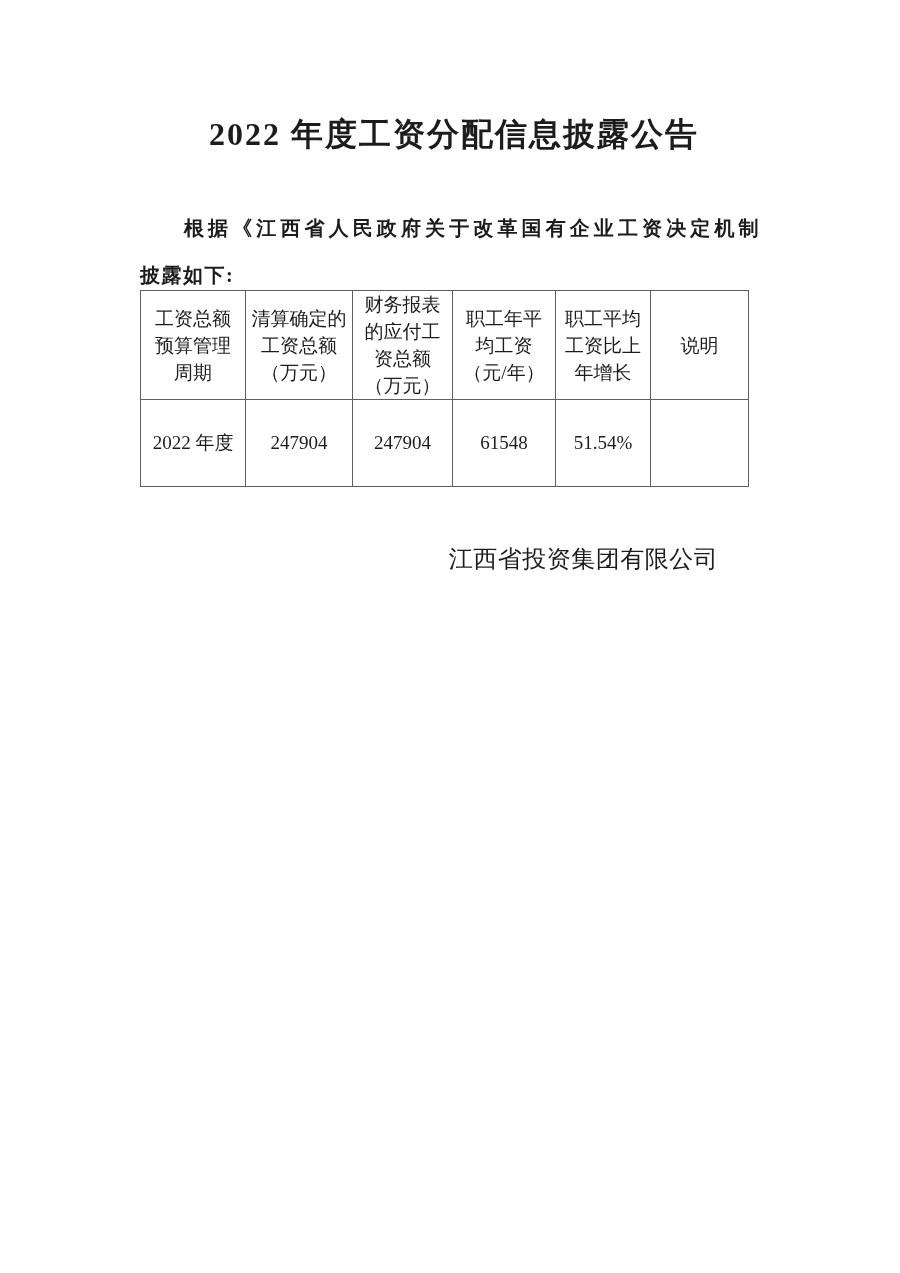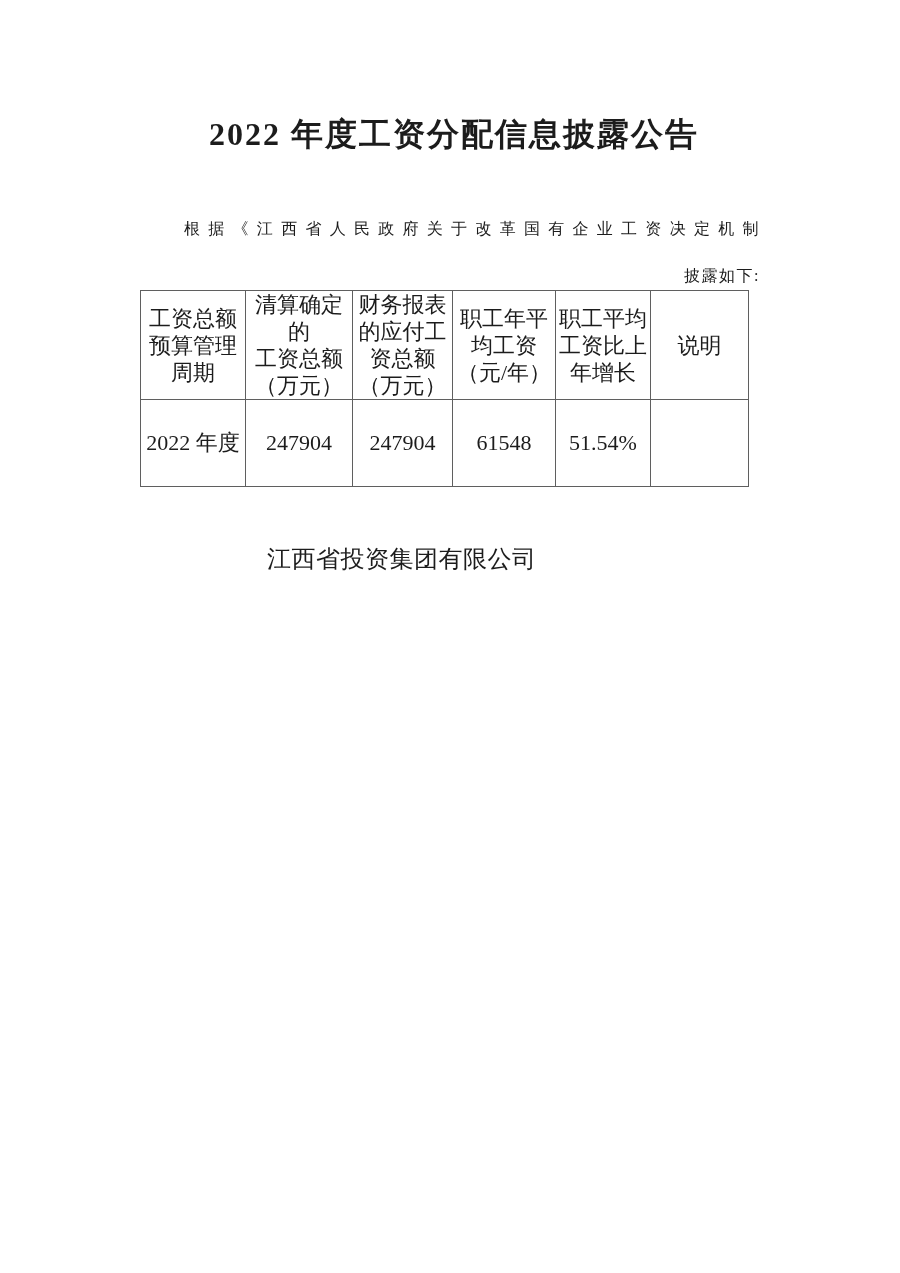--- a/index.html
+++ b/index.html
@@ -22,57 +22,59 @@
     text-align: center;
     font-weight: 700;
     font-size: 32px;
     letter-spacing: 2px;
     line-height: 48px;
     padding-left: 8px;
   }
   .paragraph {
     width: 620px;
     margin: 47px 0 0 140px;
-    font-size: 16px;
+    font-size: 20px;
     line-height: 47px;
     letter-spacing: 1.5px;
+    font-weight: bold;
   }
-  .p-line { text-align: right; }
+  .p-line { text-align: left; }
   .p-line.fill {
     text-align: justify;
     text-align-last: justify;
   }
   .p-line.indent { text-indent: 44px; }
 
   table.disclosure {
     table-layout: fixed;
     border-collapse: collapse;
     margin: -9px 0 8px 140px;
     width: 608px;
-    font-size: 22px;
+    font-size: 19px;
   }
   table.disclosure th,
   table.disclosure td {
     border: 1px solid #5f5f5f;
     text-align: center;
     vertical-align: middle;
     font-weight: 400;
     padding: 0;
     overflow: hidden;
   }
   table.disclosure thead tr { height: 106px; }
   table.disclosure tbody tr { height: 87px; }
   table.disclosure th {
     white-space: pre-line;
     line-height: 27px;
   }
 
   .signature {
     margin-top: 57px;
     padding-left: 267px;
+    text-align: center;
     font-size: 24px;
     line-height: 30px;
     letter-spacing: 0.5px;
   }
   .sign-date {
     margin-top: 21px;
     padding-left: 260px;
     text-align: center;
     font-size: 24px;
     line-height: 30px;

